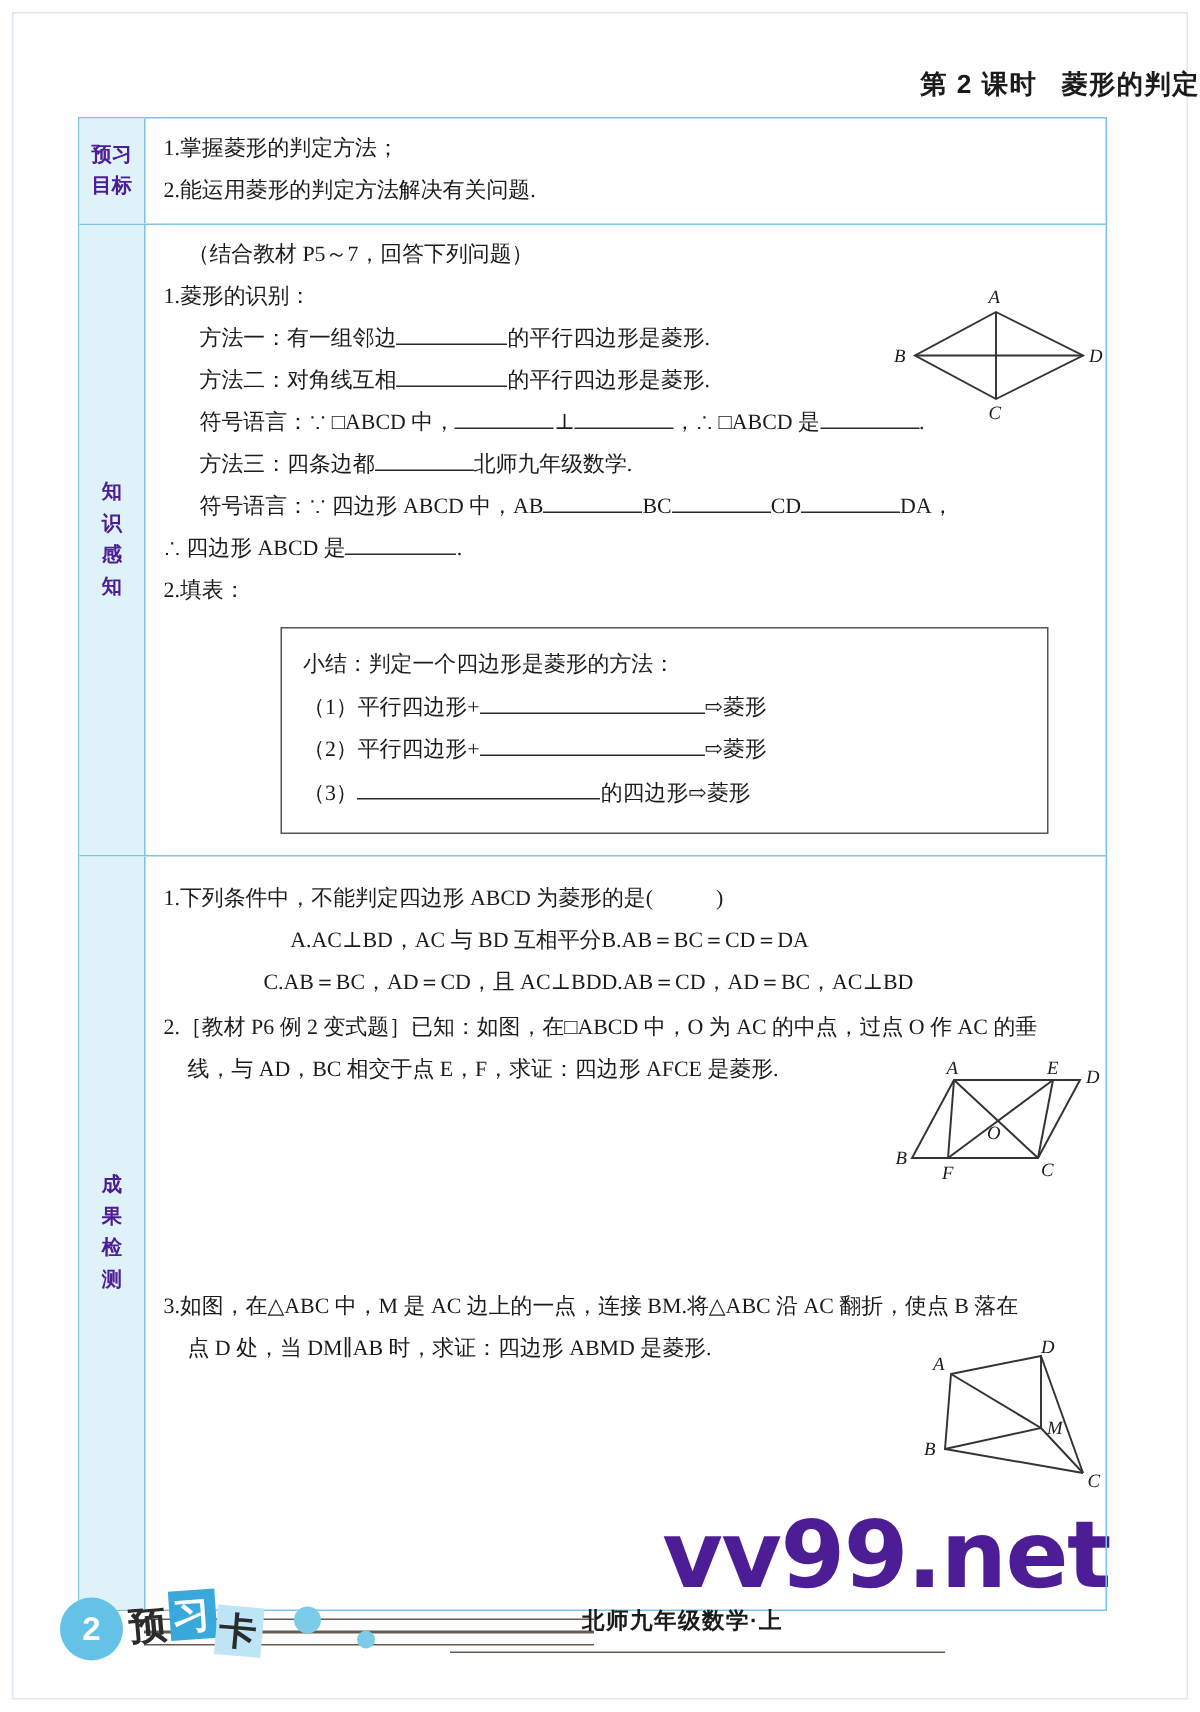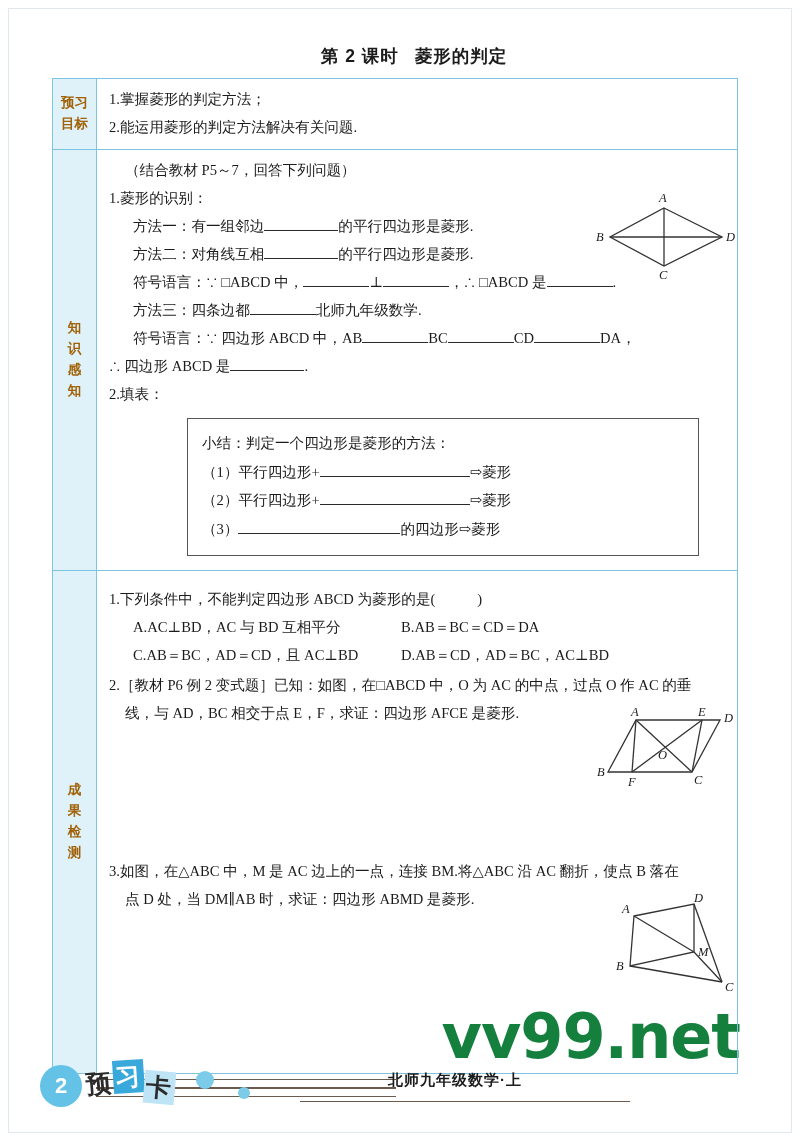--- a/index.html
+++ b/index.html
@@ -26,31 +26,31 @@
 
   
   .watermark {
     position: absolute;
     left: 180px; top: 1000px;
     width: 560px;
     font-family: "DejaVu Sans", sans-serif;
     font-weight: bold;
     font-size: 62px;
     letter-spacing: -1px;
-    color: #15803d;
+    color: #4c1d95;
     text-align: right;
     user-select: none;
     z-index: 0;
   }
 
   
   .title-row {
     position: absolute;
     left: 0; top: 44px; width: 800px;
-    text-align: center;
+    text-align: right;
     z-index: 3;
     padding-left: 28px;
   }
   .title-row .title {
     display: inline-block;
     font-family: "Liberation Sans", sans-serif;
     font-weight: bold;
     font-size: 17.5px;
     letter-spacing: 1px;
     color: #1b1b1b;
@@ -76,21 +76,21 @@
     background: #dff1f9;
     display: flex;
     align-items: center;
     justify-content: center;
     padding: 6px 0;
   }
   .side-label {
     font-family: "Liberation Sans", sans-serif;
     font-weight: bold;
     font-size: 13.5px;
-    color: #a16207;
+    color: #4c1d95;
     line-height: 1.55;
     text-align: center;
     writing-mode: horizontal-tb;
   }
   .side-label.vert { letter-spacing: 0; }
   .side-label.vert span { display: block; }
   .body-cell { flex: 1 1 auto; padding: 6px 10px 8px 12px; position: relative; }
 
   
   .ln {
@@ -127,21 +127,21 @@
   .fig svg { display: block; overflow: visible; }
   .fig text {
     font-family: "Liberation Serif", serif;
     font-style: italic;
     font-size: 12.5px;
     fill: #1b1b1b;
   }
 
   
   .q { margin-bottom: 2px; }
-  .opts { display: flex; padding-left: 24px; }
+  .opts { display: flex; padding-left: 24px; text-align: right; }
   .opts .oa { width: 268px; }
 
   
   .footer {
     position: absolute;
     left: 0; bottom: 14px; width: 800px; height: 70px;
     z-index: 4;
   }
   .pagenum {
     position: absolute; left: 40px; top: 8px;

